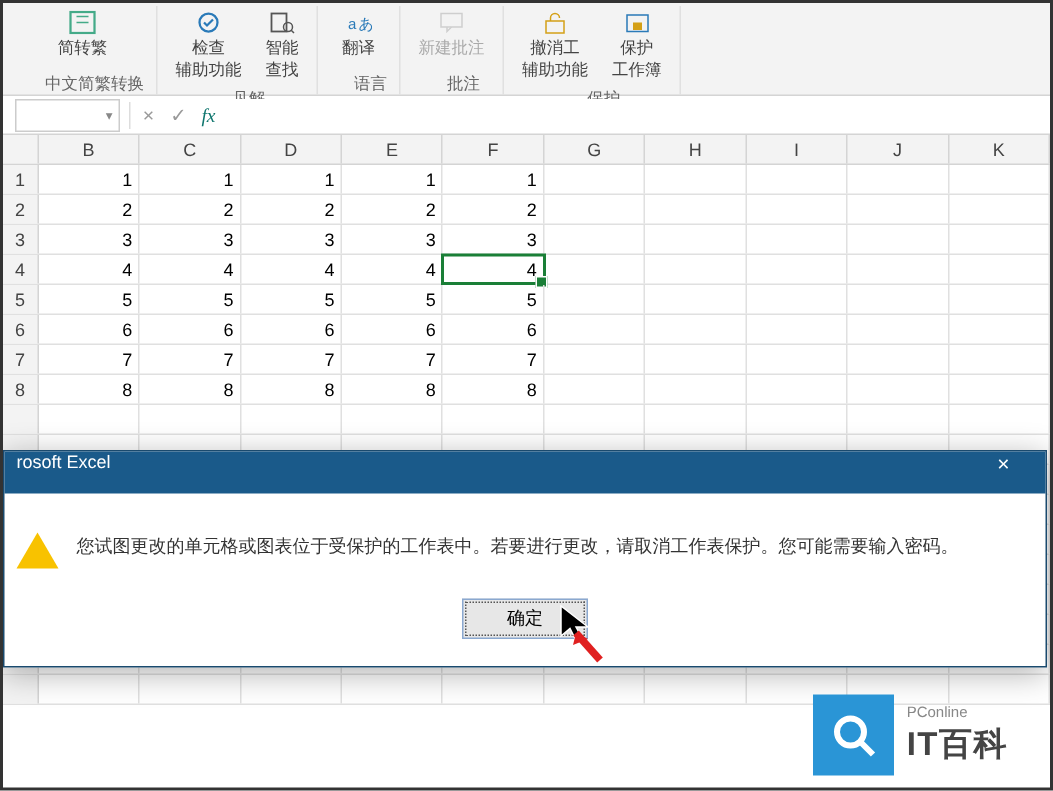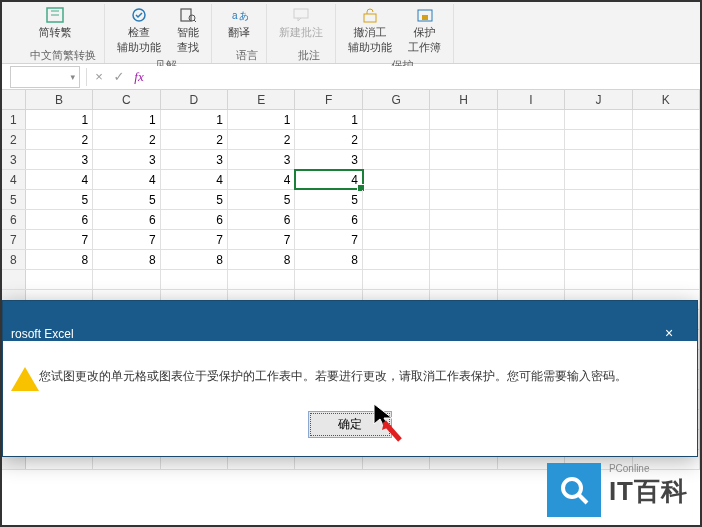--- a/index.html
+++ b/index.html
@@ -13,55 +13,55 @@
 .ribbon-btn.disabled { color: #aaa; text-align: center; }
 .ribbon-btn .icon-slot { height: 18px; width: 20px; display: flex; align-items: center; justify-content: center; }
 .ribbon-group-label { font-size: 11px; color: #666; padding: 2px 0 0; margin-left: 16px; }
 .ribbon-btn.disabled .icon-slot svg { opacity: 0.4; }
 
 
 .formula-bar { height: 26px; border-bottom: 1px solid #d4d4d4; display: flex; align-items: center; background: #fff; }
 .namebox { width: 70px; height: 22px; border: 1px solid #ccc; margin: 0 4px 0 8px; display: flex; align-items: center; padding: 0 4px; font-size: 12px; color: #444; background: #fff; }
 .namebox .dd { margin-left: auto; color: #888; font-size: 9px; }
 .fb-btn { width: 20px; text-align: center; color: #999; font-size: 13px; }
-.fb-btn.fx { font-style: italic; font-family: serif; color: #a21caf; }
+.fb-btn.fx { font-style: italic; font-family: serif; color: #0f766e; }
 .fb-divider { width: 1px; height: 18px; background: #ddd; margin: 0 2px; }
 .formula-input { flex: 1; height: 22px; border: none; padding: 0 4px; font-size: 12px; outline: none; }
 
 
 .grid-wrap { position: relative; }
 .col-headers { display: flex; height: 20px; background: #f3f3f3; border-bottom: 1px solid #d4d4d4; }
 .corner { width: 24px; border-right: 1px solid #d4d4d4; background: #f3f3f3; }
 .col-h { width: 68px; border-right: 1px solid #d4d4d4; text-align: center; font-size: 12px; color: #444; line-height: 20px; }
 .rows { }
 .row { display: flex; height: 20px; border-bottom: 1px solid #e0e0e0; }
 .row-h { width: 24px; background: #f3f3f3; border-right: 1px solid #d4d4d4; text-align: center; font-size: 12px; color: #444; line-height: 20px; }
 .cell { width: 68px; border-right: 1px solid #e0e0e0; text-align: right; padding: 0 4px; font-size: 12px; color: #000; line-height: 20px; position: relative; }
 .cell.selected { outline: 2px solid #1a7f37; outline-offset: -1px; background: #fff; }
 .cell.selected::after { content:""; position:absolute; right:-3px; bottom:-3px; width:6px; height:6px; background:#1a7f37; border:1px solid #fff; }
 
 
 .dialog { position: absolute; left: 0; right: 2px; top: 298px; background: #fff; border: 1px solid #1a4a6e; box-shadow: 0 4px 20px rgba(0,0,0,0.3); }
-.dialog-title { background: #1a5a8a; color: #fff; height: 40px; display: flex; align-items: flex-end; padding: 0 8px; font-size: 12px; }
+.dialog-title { background: #1a5a8a; color: #fff; height: 28px; display: flex; align-items: flex-start; padding: 0 8px; font-size: 12px; }
 .dialog-title .close { margin-left: auto; width: 40px; text-align: center; font-size: 14px; cursor: pointer; }
-.dialog-body { padding: 26px 20px 20px; display: flex; align-items: flex-start; }
+.dialog-body { padding: 26px 20px 20px; display: flex; align-items: flex-start; gap: 12px; }
 .warn-icon { width: 0; height: 0; border-left: 14px solid transparent; border-right: 14px solid transparent; border-bottom: 24px solid #f8c200; position: relative; flex-shrink: 0; margin-left: -12px; }
 .dialog-msg { font-size: 12px; color: #333; line-height: 1.6; }
 .dialog-actions { text-align: center; padding: 0 0 18px; }
 .dialog-ok { min-width: 80px; padding: 4px 29px; font-size: 12px; background: #e7e7e7; border: 1px solid #8aa8d0; outline: 1px dotted #555; outline-offset: -3px; cursor: pointer; }
 
 
 .cursor-arrow { position: absolute; left: 370px; top: 400px; pointer-events: none; }
 
 
-.watermark { position: absolute; right: 12px; bottom: 8px; display: flex; gap: 8px; }
+.watermark { position: absolute; right: 28px; bottom: 8px; display: flex; align-items: center; gap: 8px; }
 .watermark .sq { width: 54px; height: 54px; background: #2a95d6; display: flex; align-items: center; justify-content: center; }
 .watermark .txt { display: flex; flex-direction: column; color: #444; }
 .watermark .txt .t1 { font-size: 10px; color: #888; }
-.watermark .txt .t2 { font-size: 26px; font-weight: bold; letter-spacing: 1px; }
+.watermark .txt .t2 { font-size: 22px; font-weight: bold; letter-spacing: 1px; }
 
 
 .spacer-rows .row { border-bottom: 1px solid #e0e0e0; }
 </style>
 </head>
 <body>
 
 <div class="ribbon">
   <div class="ribbon-group">
     <div class="ribbon-group-items">

